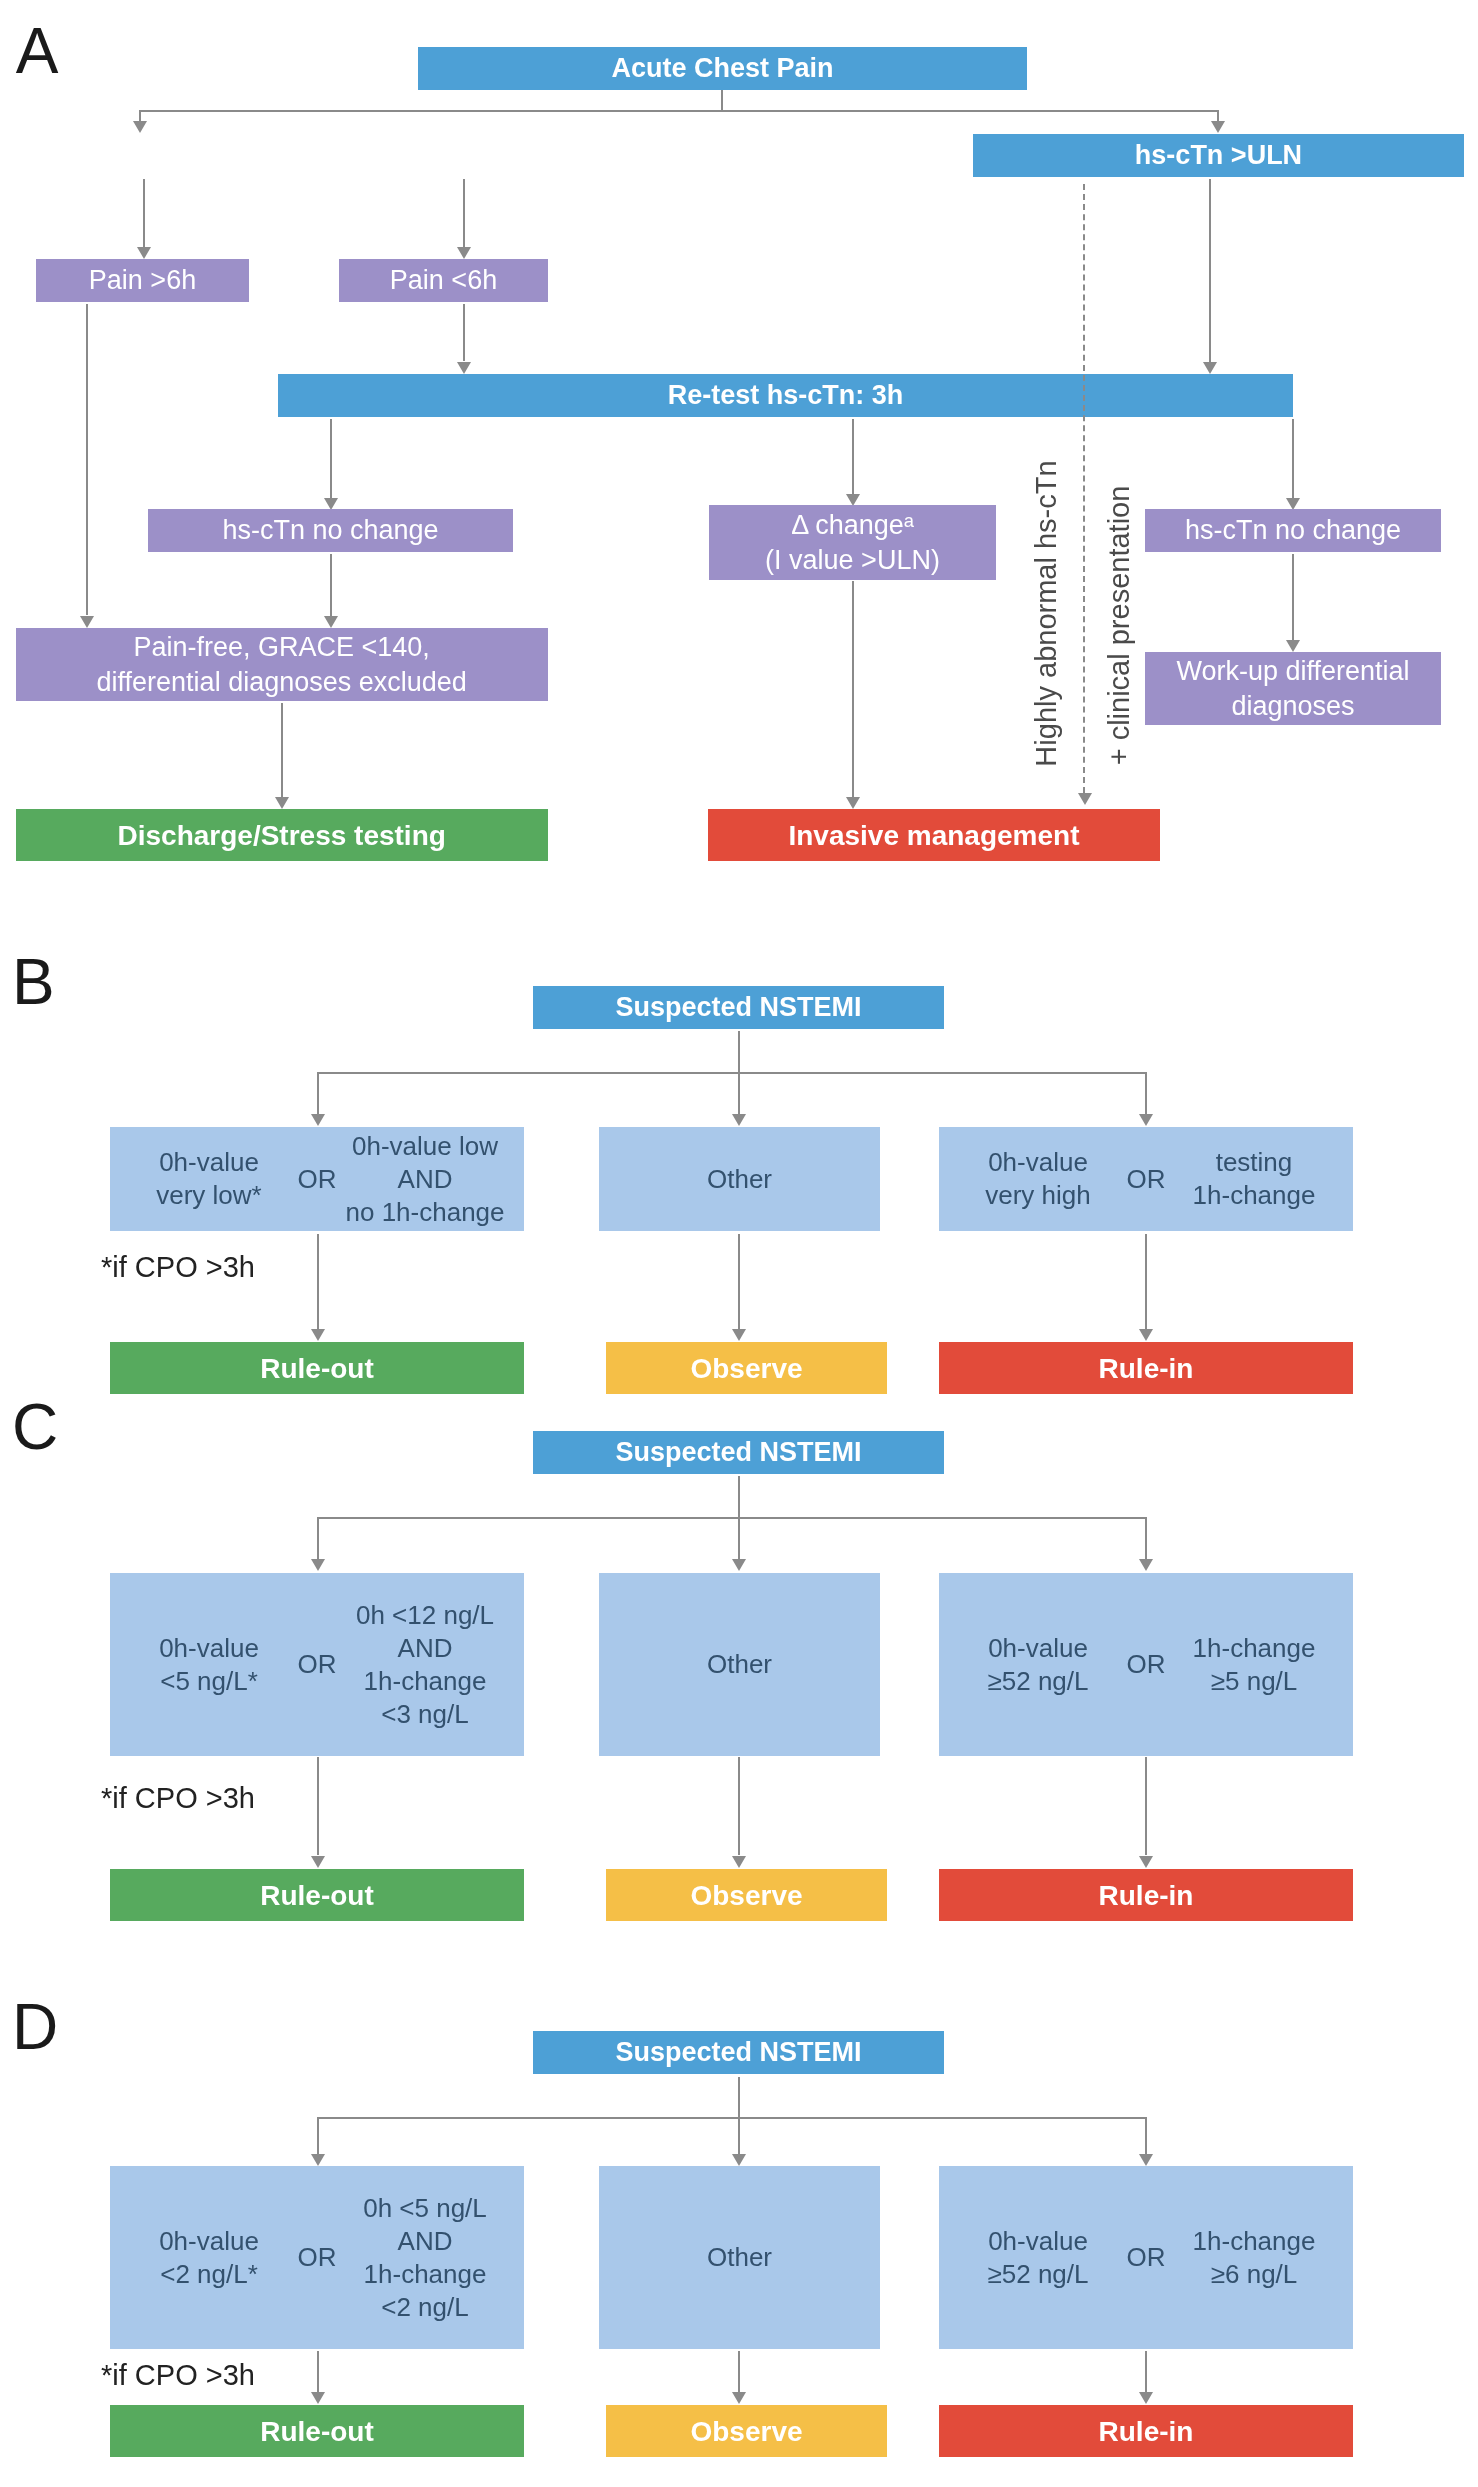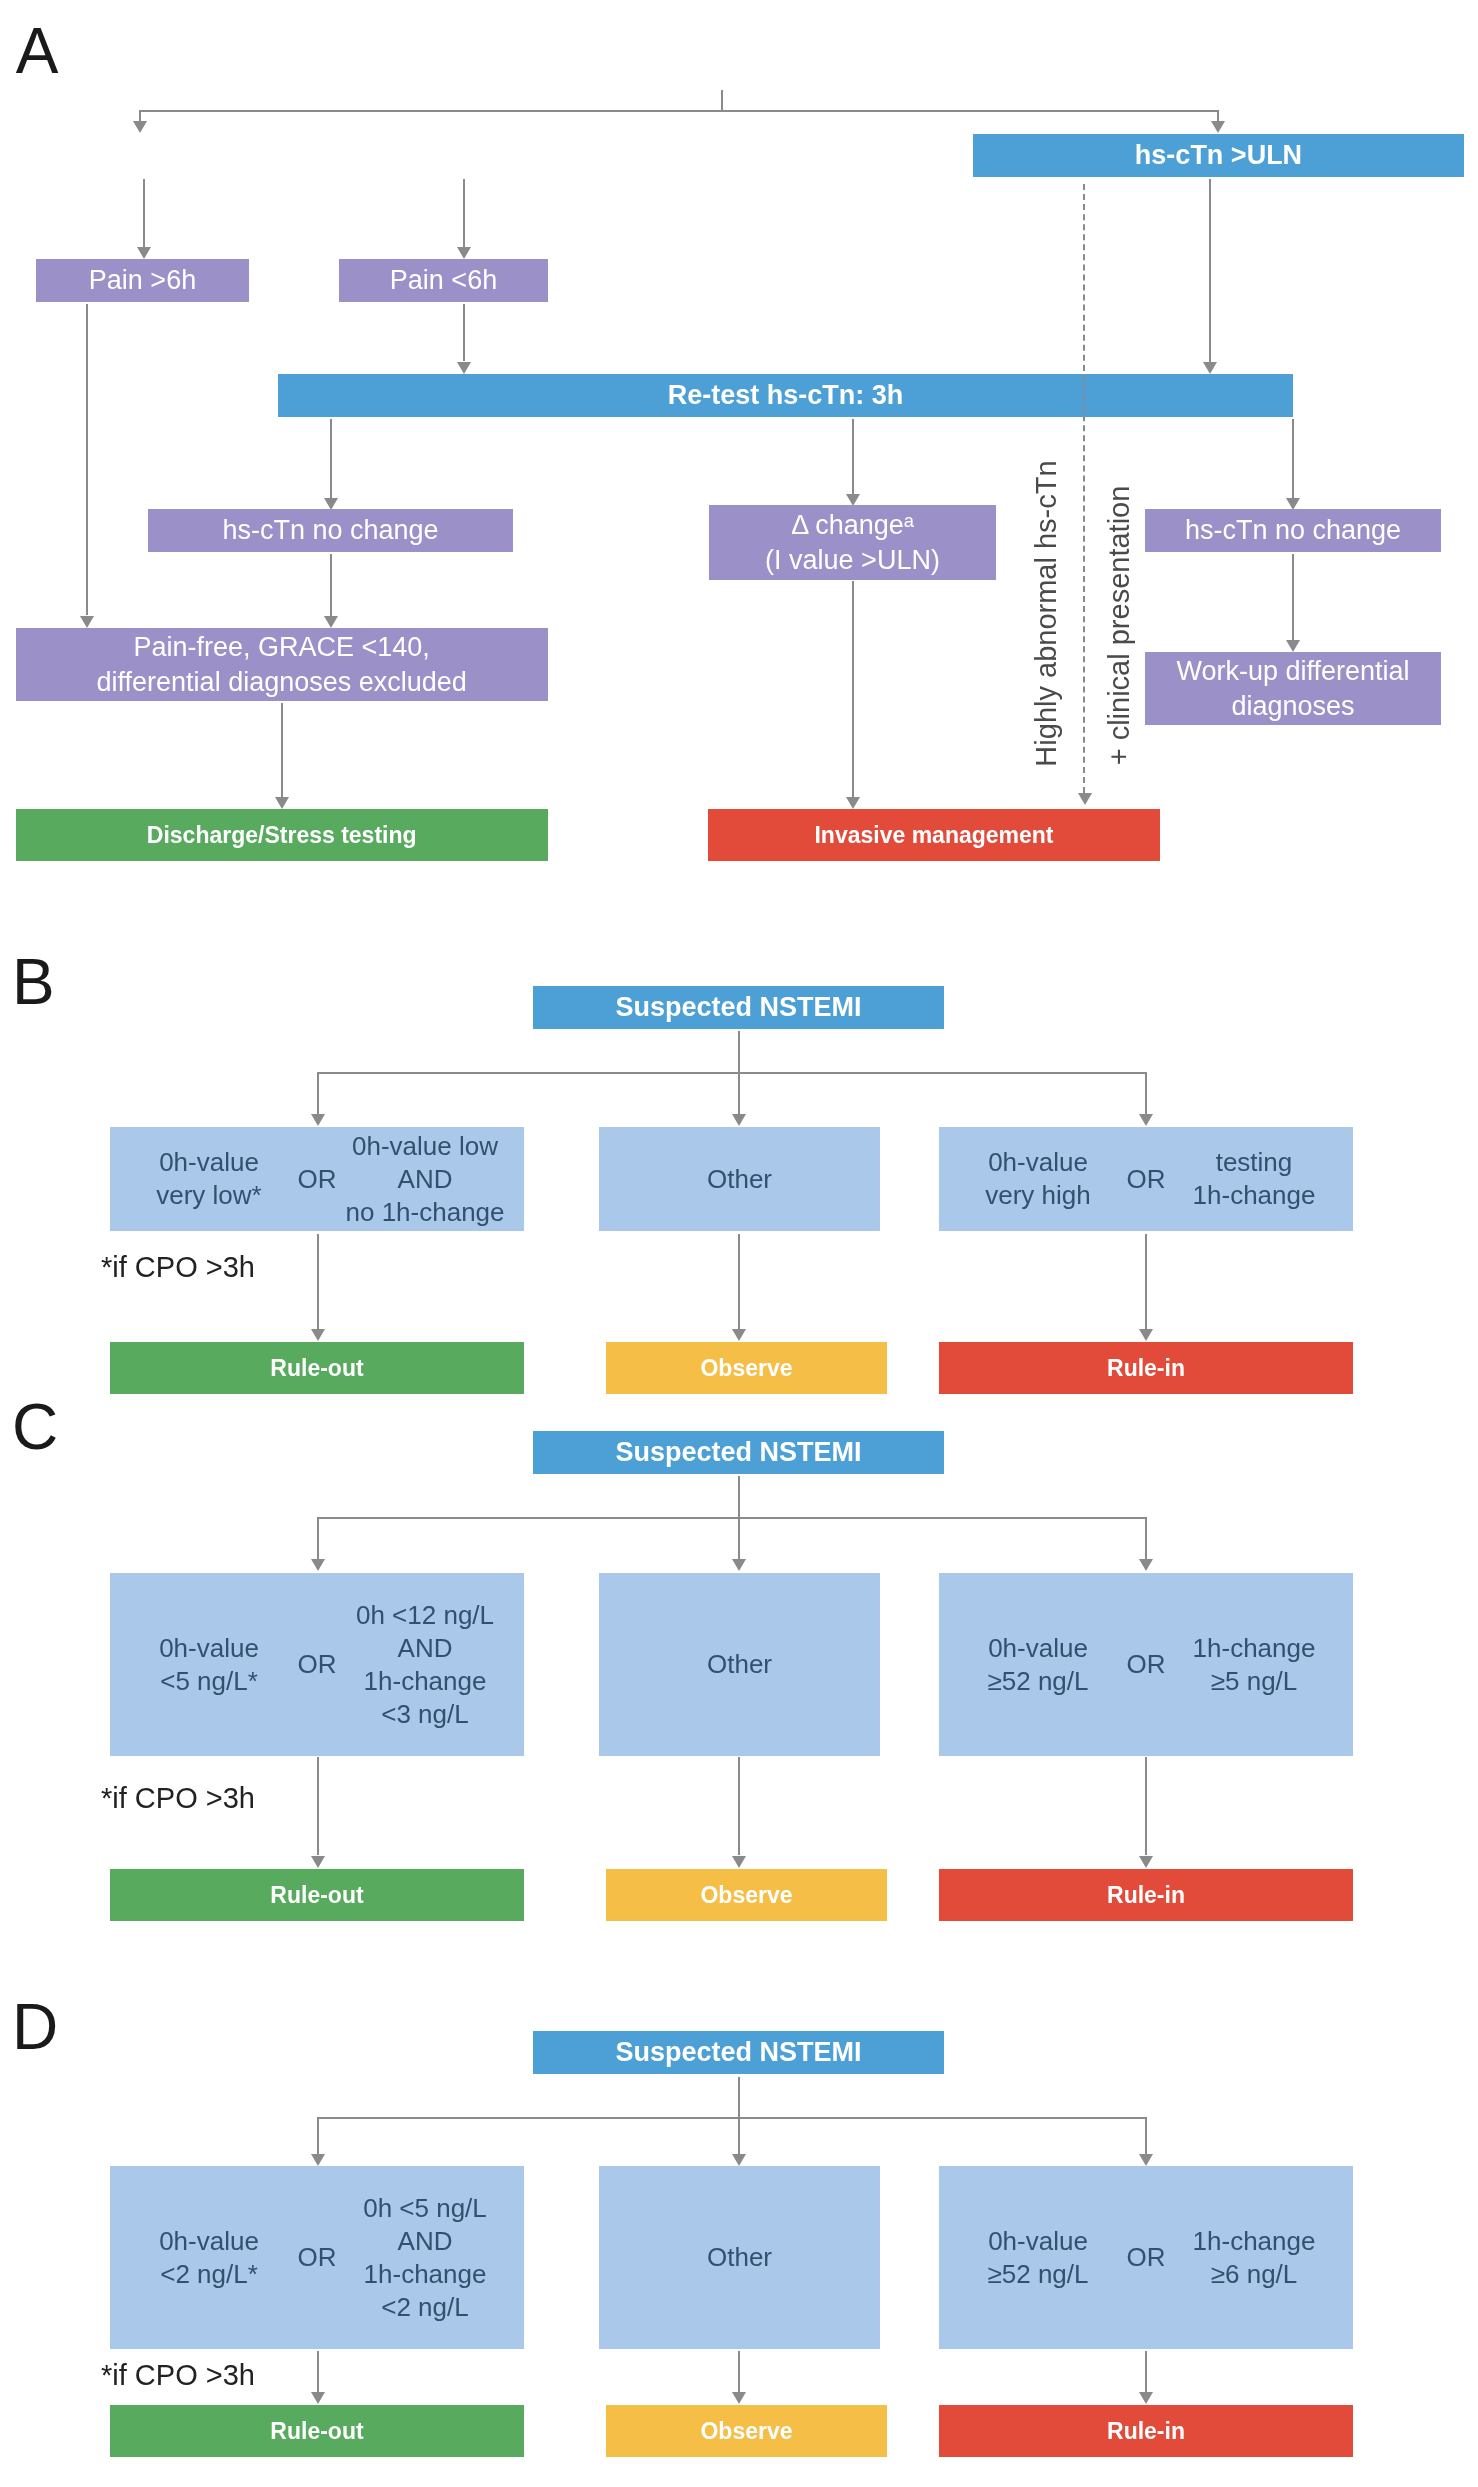--- a/index.html
+++ b/index.html
@@ -13,21 +13,21 @@
     font-family:"Liberation Sans", sans-serif; overflow:hidden;
   }
   .box{
     position:absolute;display:flex;align-items:center;justify-content:center;
     text-align:center;color:#ffffff;font-size:27px;line-height:35px;
     white-space:pre-line;
   }
   .blue{background:var(--blue);font-weight:600;}
   .purple{background:var(--purple);font-weight:400;}
   .lb{background:var(--lightblue);color:var(--textblue);font-size:26px;font-weight:400;}
-  .outcome{font-weight:700;font-size:23px;}
+  .outcome{font-weight:700;font-size:28px;}
   .green{background:var(--green);}
   .yellow{background:var(--yellow);margin-left:7px;}
   .red{background:var(--red);}
   .vl{position:absolute;width:1.7px;background:var(--gray);}
   .hl{position:absolute;height:1.7px;background:var(--gray);}
   .ah{position:absolute;width:0;height:0;border-left:7px solid transparent;
       border-right:7px solid transparent;border-top:12px solid var(--gray);}
   .dashed{position:absolute;width:0;border-left:2.6px dashed var(--gray);}
   .panel-letter{position:absolute;font-size:64px;color:var(--ink);font-weight:400;}
   .footnote{position:absolute;font-size:29px;color:#222222;}
@@ -37,20 +37,21 @@
   .opt{flex:1 1 0;text-align:center;white-space:pre-line;line-height:33px;}
   .or{flex:0 0 auto;padding:0 3.5px;}
 </style>
 </head>
 <body>
 
 <div id="canvas">
 
   <div class="panel-letter" style="left:15.7px;top:14px;">A</div>
 
+  <div class="box blue" style="left:418px;top:47px;width:609px;height:43px;">Acute Chest Pain</div>
 
   <div class="vl" style="left:721px;top:90px;height:21px;"></div>
   <div class="hl" style="left:139px;top:110px;width:1080px;"></div>
   <div class="vl" style="left:139px;top:110px;height:11.3px;"></div>
   <div class="ah" style="left:133px;top:121px;"></div>
   <div class="vl" style="left:1217px;top:110px;height:11.3px;"></div>
   <div class="ah" style="left:1211px;top:121px;"></div>
 
   <div class="box blue" style="left:973px;top:134px;width:491px;height:43px;">hs-cTn &gt;ULN</div>
 

